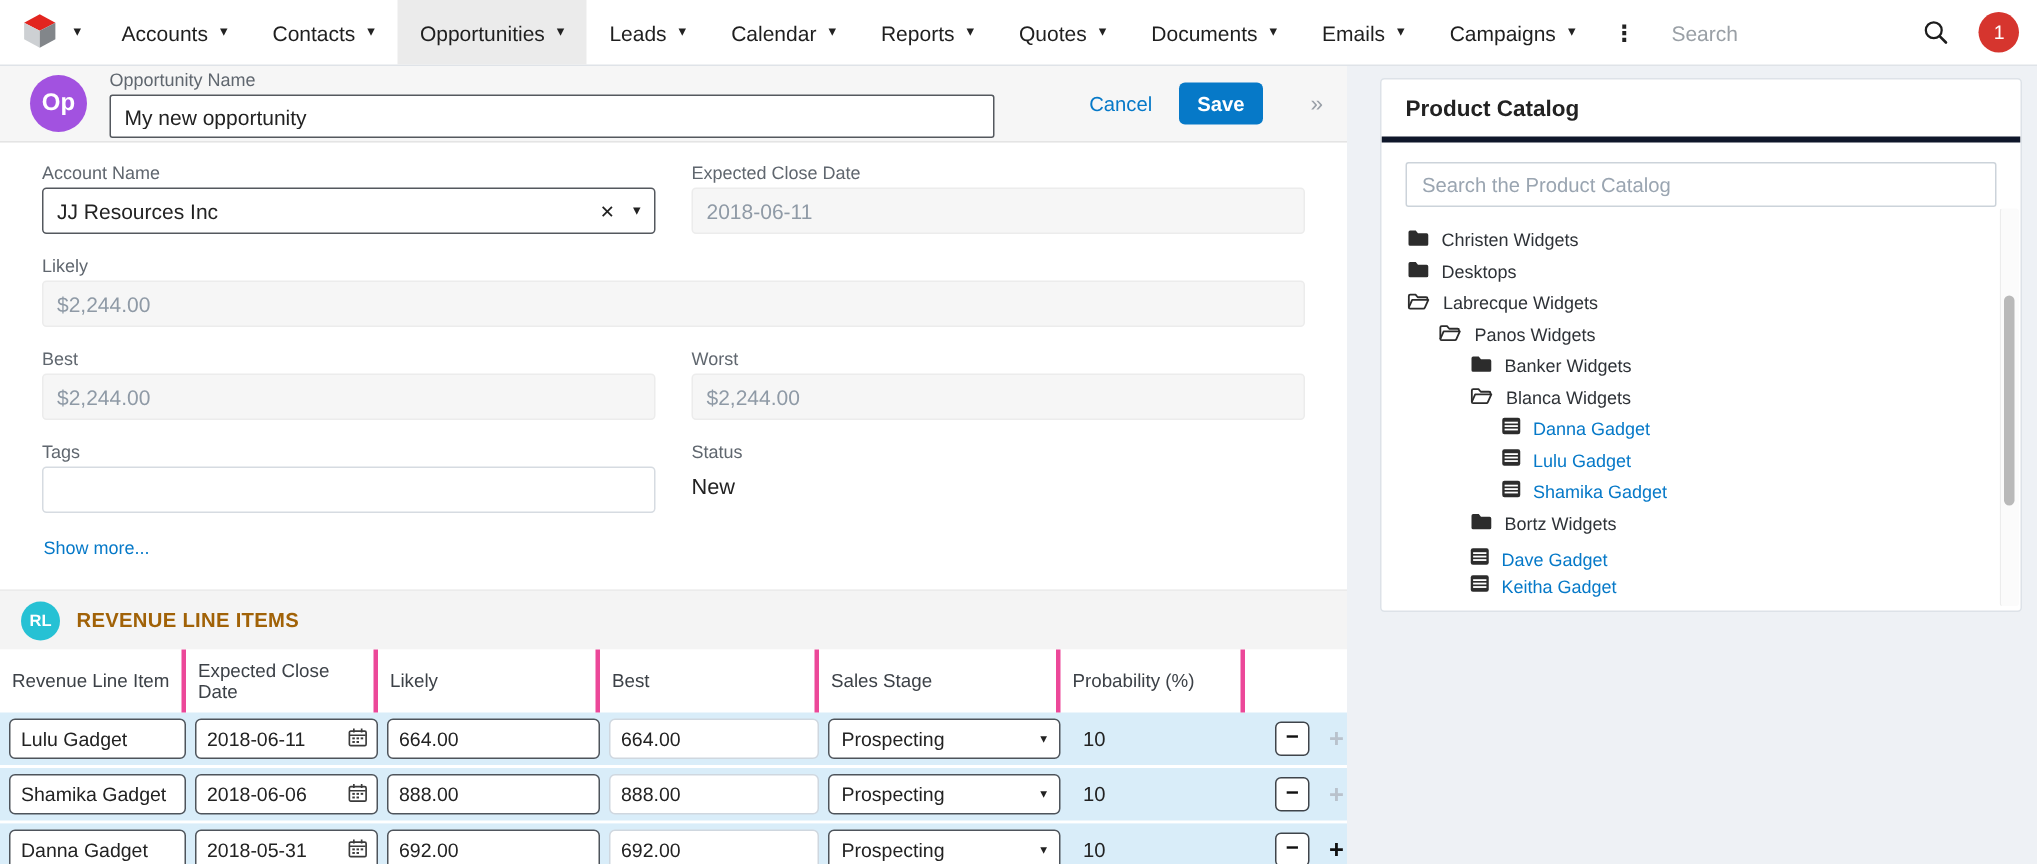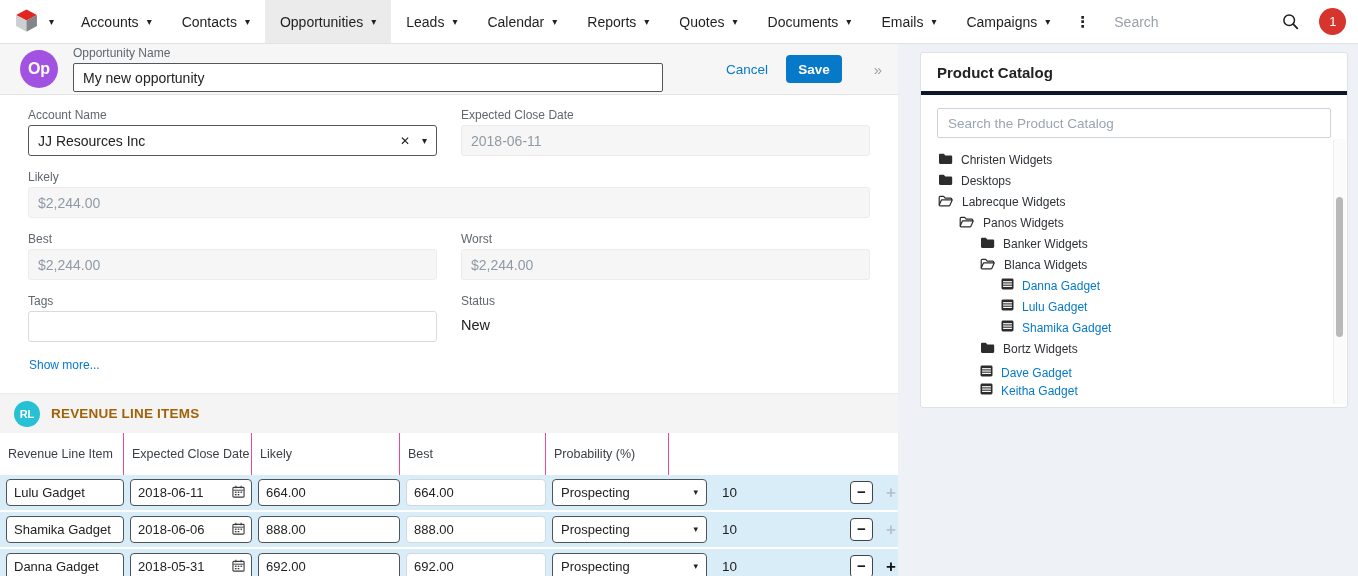--- a/index.html
+++ b/index.html
@@ -57,21 +57,21 @@
   
   .rli-header { margin-top:21px; height:40px; background:#f4f4f4; border-top:1px solid #ebebeb;
     display:flex; align-items:center; padding:0 14px; gap:11px; }
   .rli-badge { width:26px; height:26px; border-radius:50%; background:#26c1d4; color:#fff;
     font-size:11px; font-weight:bold; display:flex; align-items:center; justify-content:center; }
   .rli-title { font-size:13.5px; font-weight:bold; color:#a16207; letter-spacing:.2px; }
 
   .rli-table { width:898px; }
   .t-head { display:flex; height:42px; background:#fff; }
   .t-head .th { display:flex; align-items:center; padding-left:8px; font-size:12.5px; color:#3c4147;
-    border-right:1px solid #ec4899; }
+    border-right:3px solid #ec4899; }
   .t-head .th:last-child { border-right:none; }
   .t-row { display:flex; height:37px; background:#d9edf9; border-bottom:2px solid #fff; align-items:center; }
   .t-cell { display:flex; align-items:center; padding-left:6px; height:100%; }
   .cell-input { height:27px; border-radius:4px; padding:0 7px; font-size:13px; font-family:inherit; background:#fff; color:#222; width:100%; }
   .b-dark { border:1px solid #4e545b; }
   .b-light { border:1px solid #cfd7df; }
   .date-wrap { position:relative; width:100%; }
   .date-wrap input { padding-right:24px; }
   .date-wrap .cal { position:absolute; right:7px; top:6px; }
   .fake-select { height:27px; border:1px solid #4e545b; border-radius:4px; background:#fff;
@@ -238,20 +238,21 @@
     <div class="rli-badge">RL</div>
     <div class="rli-title">REVENUE LINE ITEMS</div>
   </div>
 
   <div class="rli-table">
     <div class="t-head" id="rli-thead">
         <div class="th" style="width: 124px;">Revenue Line Item</div>
         <div class="th" style="width: 128px;">Expected Close Date</div>
         <div class="th" style="width: 148px;">Likely</div>
         <div class="th" style="width: 146px;">Best</div>
+        <div class="th" style="width: 161px;">Sales Stage</div>
         <div class="th" style="width: 123px;">Probability (%)</div>
         <div class="th" style="width: 68px;"></div>
       </div>
     <div id="rli-tbody">
         <div class="t-row">
           <div class="t-cell" style="width: 124px;">
             <input class="cell-input b-dark" value="Lulu Gadget" style="">
           </div>
           <div class="t-cell" style="width: 128px;">
             <div class="date-wrap"><input class="cell-input b-dark" value="2018-06-11" style=""><span class="cal"><svg width="13" height="13" viewBox="0 0 14 14">

